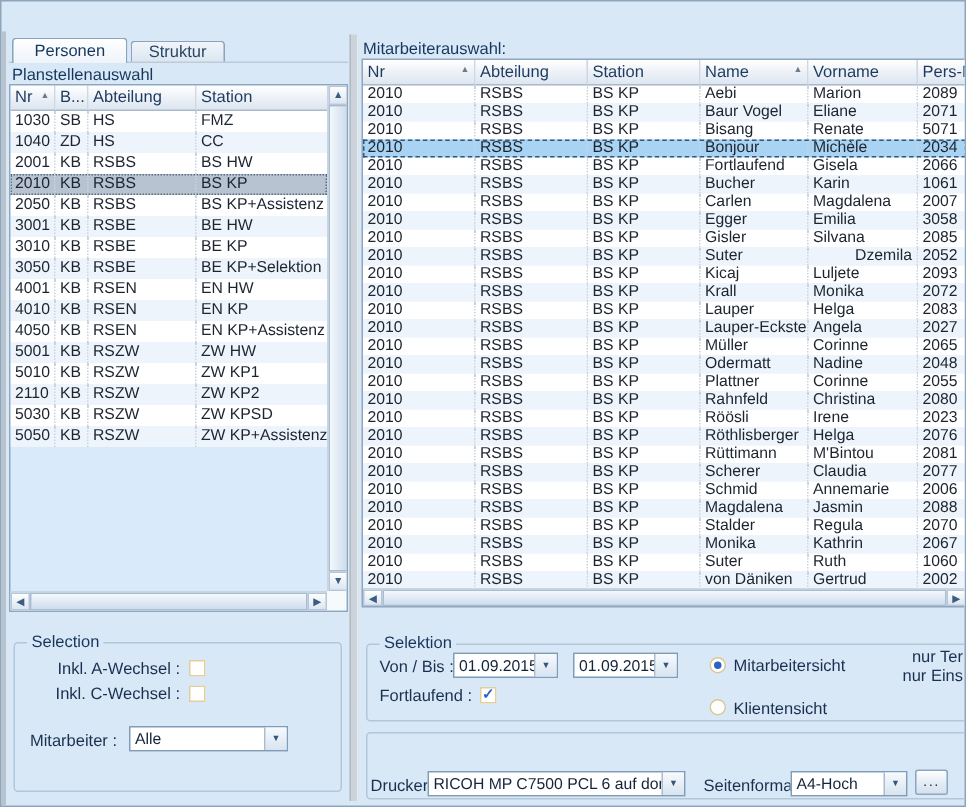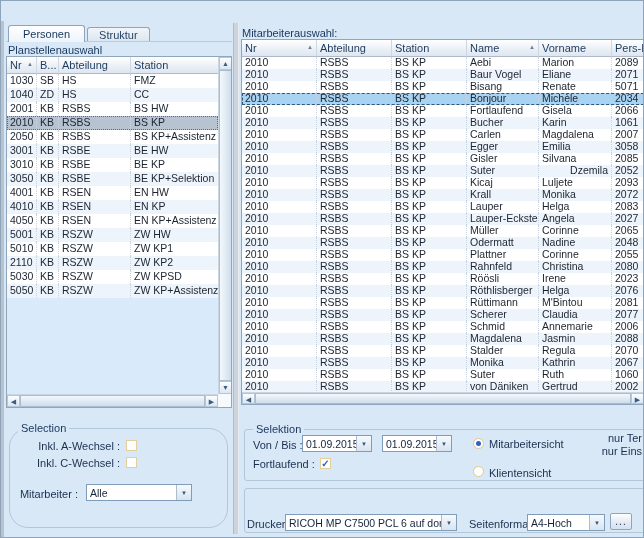--- a/index.html
+++ b/index.html
@@ -223,21 +223,21 @@
       <div class="sb-btn down">▼</div>
     </div>
     <div class="hscroll hscroll-left">
       <div class="sb-btn" style="height:12px;">◀</div>
       <div class="hthumb"></div>
       <div class="sb-btn right-btn" style="height:12px;">▶</div>
     </div>
     <div class="sb-corner"></div>
   </div>
 
-  <div class="groupbox" style="left:8px;top:427px;width:219px;height:100px;border-radius:19px;">
+  <div class="groupbox" style="left:8px;top:427px;width:219px;height:100px;">
     <span class="gb-label">Selection</span>
     <span class="lbl r" style="left:10px;top:11px;width:100px;">Inkl. A-Wechsel :</span>
     <span class="cb" style="left:116px;top:11px;"></span>
     <span class="lbl r" style="left:10px;top:28px;width:100px;">Inkl. C-Wechsel :</span>
     <span class="cb" style="left:116px;top:28px;"></span>
     <span class="lbl r" style="left:2px;top:59px;width:66px;">Mitarbeiter :</span>
     <div class="combo" style="left:76px;top:55px;width:106px;">
       <span class="val">Alle</span>
       <span class="cbtn">▼</span>
     </div>

